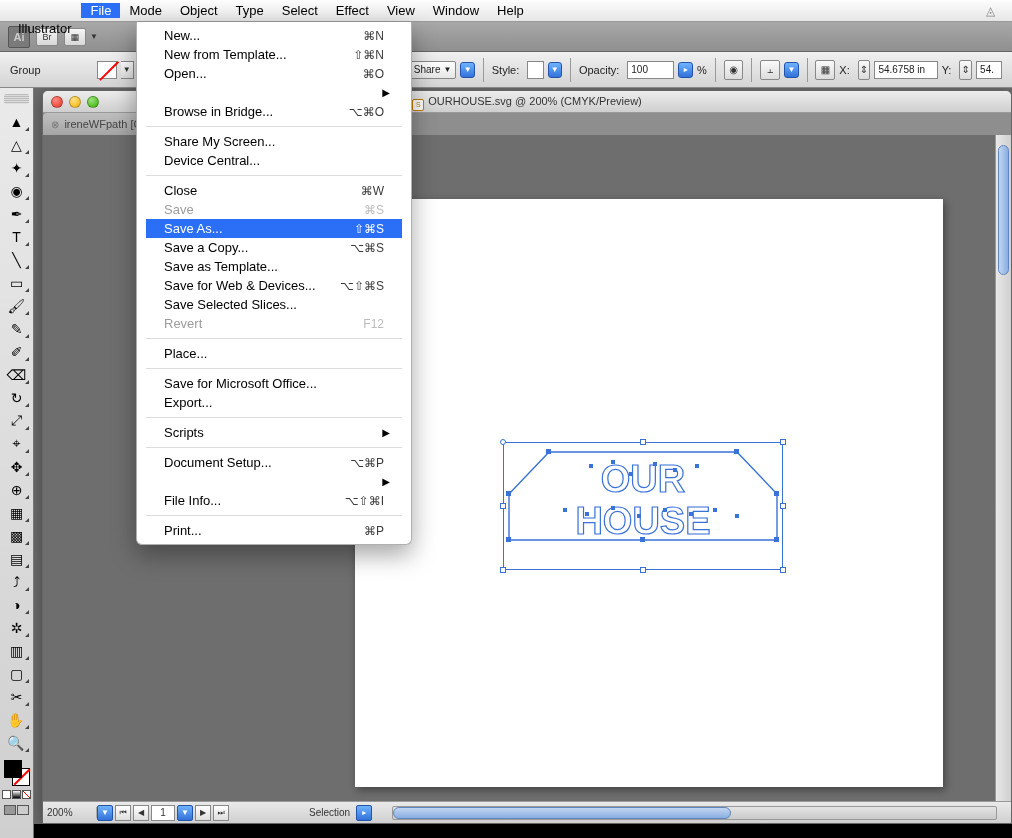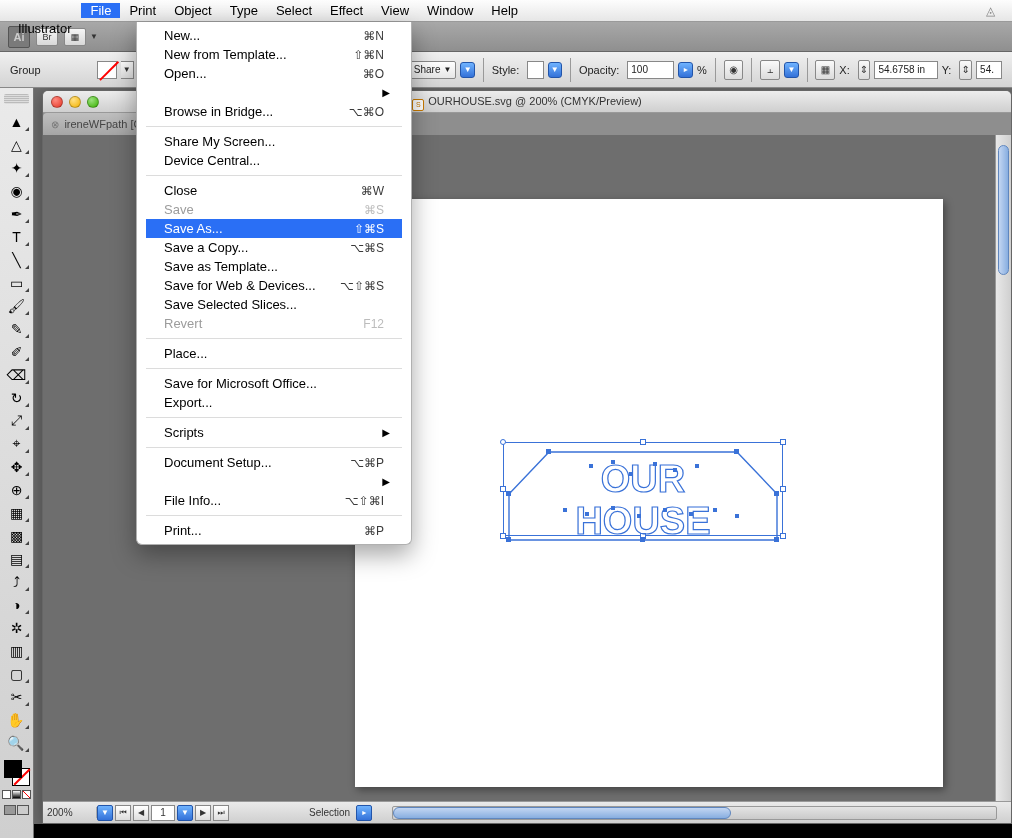--- a/index.html
+++ b/index.html
@@ -80,21 +80,21 @@
   .doc-tabs { height:22px; background:#8e8e8e; display:flex; align-items:flex-end; font-size:11px; }
   .tab { height:22px; padding:0 12px 0 8px; background:linear-gradient(#d7d7d7,#bcbcbc);
     border-right:1px solid #7a7a7a; display:flex; align-items:center; gap:5px; color:#333; max-width:260px;
     border-top-left-radius:4px; border-top-right-radius:4px; }
   .tab .x { color:#777; font-size:10px; }
   .tab.inactive { background:linear-gradient(#bfbfbf,#a5a5a5); color:#444; }
 
   .canvas-area { position:absolute; top:44px; left:0; right:16px; bottom:22px; background:#6e6e6e; overflow:hidden; }
   .artboard { position:absolute; top:64px; left:312px; width:588px; height:588px; background:#fff;
     box-shadow:2px 3px 8px rgba(0,0,0,.4); }
-  .selection { position:absolute; top:243px; left:148px; width:280px; height:94px; }
+  .selection { position:absolute; top:243px; left:148px; width:280px; height:128px; }
   .selection .bbox { position:absolute; inset:0; border:1px solid #3a72d8; }
   .sh { position:absolute; width:6px; height:6px; background:#fff; border:1px solid #3a72d8; }
   .sh.tl{top:-3px;left:-3px}.sh.tr{top:-3px;right:-3px}.sh.bl{bottom:-3px;left:-3px}.sh.br{bottom:-3px;right:-3px}
   .sh.tm{top:-3px;left:calc(50% - 3px)}.sh.bm{bottom:-3px;left:calc(50% - 3px)}
   .sh.ml{left:-3px;top:calc(50% - 3px)}.sh.mr{right:-3px;top:calc(50% - 3px)}
   .selection svg { position:absolute; inset:0; }
   .ap { fill:#3a72d8; }
   .ourhouse-text { font-family:Arial, sans-serif; font-weight:bold; fill:none; stroke:#3a72d8; stroke-width:1.2; }
 
   .vscroll { position:absolute; top:44px; right:0; bottom:22px; width:16px;
@@ -130,21 +130,21 @@
   .dropdown .row.hl { background:#2a6ff5; color:#fff; }
   .dropdown .row.hl .sc { color:#fff; }
   .dropdown hr { border:none; border-top:1px solid #dcdcdc; margin:5px 0; }
 </style>
 </head>
 <body>
 
 <div class="mac-menubar">
   <span class="apple"></span>
   <span class="appname">Illustrator</span>
-  <span id="menu-items"><span class="mitem open">File</span><span class="mitem">Print</span><span class="mitem">Object</span><span class="mitem">Type</span><span class="mitem">Select</span><span class="mitem">Effect</span><span class="mitem">View</span><span class="mitem">Window</span><span class="mitem">Help</span></span>
+  <span id="menu-items"><span class="mitem open">File</span><span class="mitem">Mode</span><span class="mitem">Object</span><span class="mitem">Type</span><span class="mitem">Select</span><span class="mitem">Effect</span><span class="mitem">View</span><span class="mitem">Window</span><span class="mitem">Help</span></span>
   <span class="spacer"></span>
   <span class="drive">◬</span>
 </div>
 
 <div class="app-bar">
   <div class="ai-logo">Ai</div>
   <div class="sq-btn">Br</div>
   <div class="sq-btn">▦</div>
   <span class="dropdown-arrow">▼</span>
 </div>

